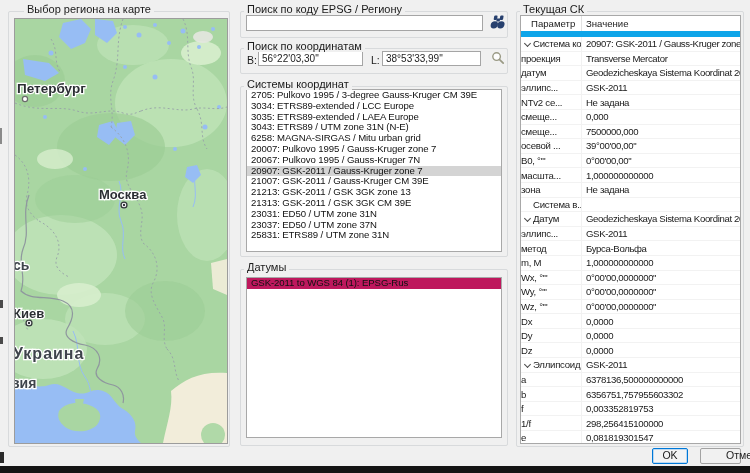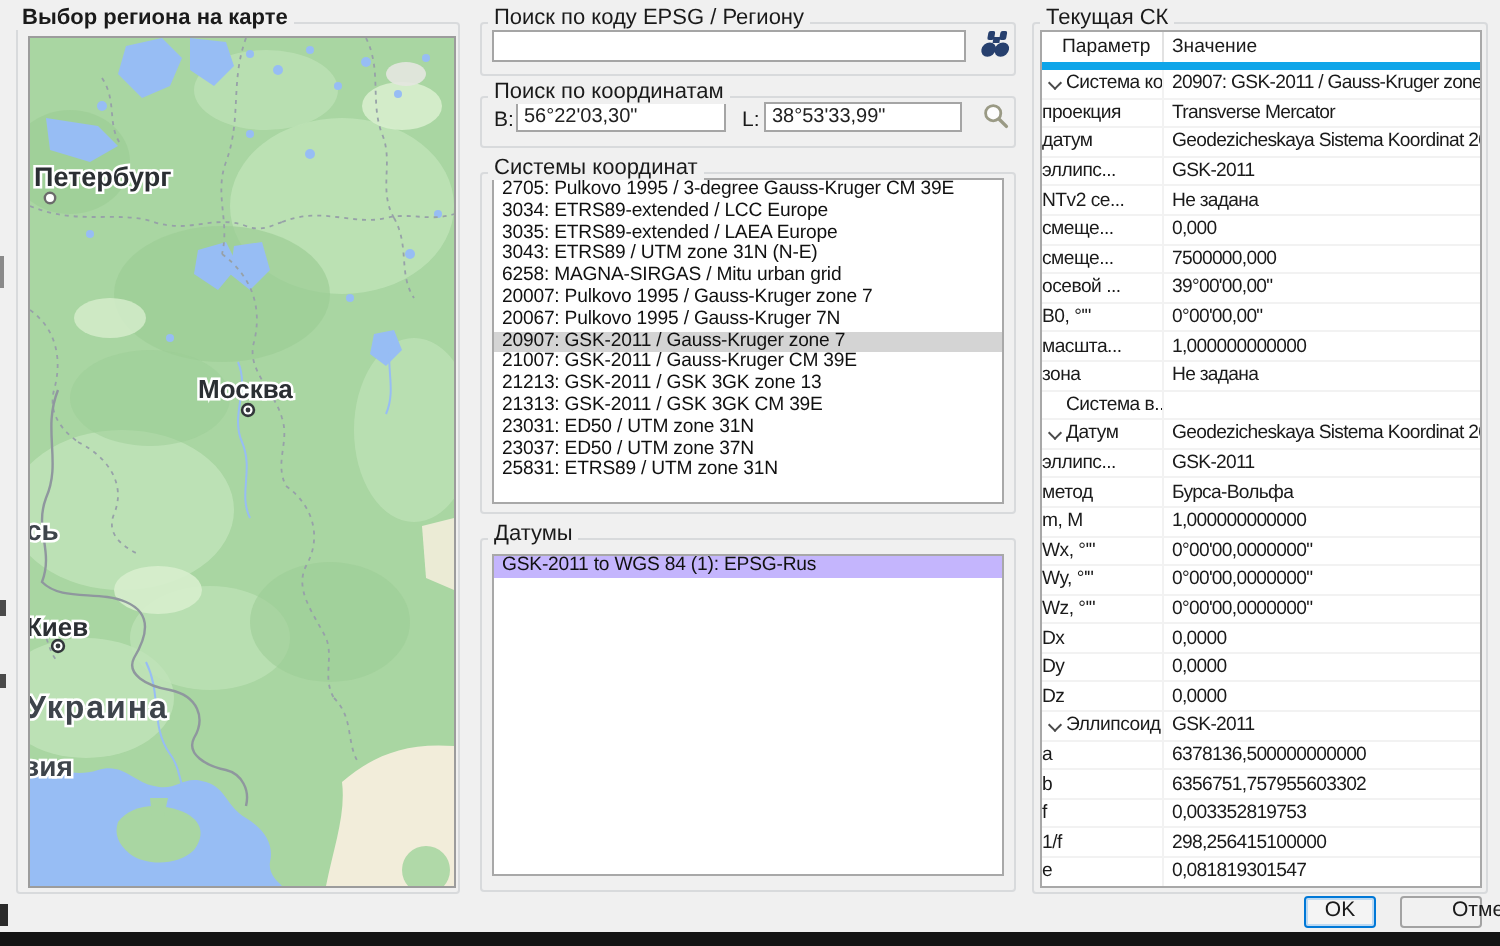--- a/index.html
+++ b/index.html
@@ -17,25 +17,25 @@
   .tin{position:absolute;border:1px solid #a5a5a5;background:#fff;
     font:10px "Liberation Sans",sans-serif;padding:0 3px;box-sizing:border-box;color:#222;}
   .flbl{position:absolute;font-size:10.5px;color:#1a1a1a;}
   .iconbox{position:absolute;}
   
   .listbox{position:absolute;background:#fff;border:1px solid #a8a8a8;
     box-sizing:border-box;overflow:hidden;}
   .li{height:10.8px;line-height:10.9px;font-size:9.6px;padding:0 4px;
     white-space:nowrap;overflow:hidden;color:#111;letter-spacing:-0.1px;}
   .li.sel-gray{background:#d4d4d4;}
-  .li.sel-blue{background:#c4b5fd;}
+  .li.sel-blue{background:#be185d;}
   
   .ttable{position:absolute;left:520px;top:15px;width:221px;height:429px;background:#fff;
     border:1px solid #a8a8a8;box-sizing:border-box;overflow:hidden;font-size:9.6px;}
-  .thead{display:flex;height:15px;line-height:15px;border-bottom:4px solid #0ea5e9;color:#1a1a1a;}
+  .thead{display:flex;height:15px;line-height:15px;border-bottom:6px solid #0ea5e9;color:#1a1a1a;}
   .thead .h1{width:61px;padding-left:10px;border-right:1px solid #e2e2e2;box-sizing:border-box;}
   .thead .h2{padding-left:4px;}
   .trow{display:flex;height:14.6px;border-bottom:1px solid #f2f2f2;box-sizing:border-box;align-items:center;}
   .pcell{width:61px;flex:0 0 61px;box-sizing:border-box;border-right:1px solid #f2f2f2;height:100%;
     display:flex;align-items:center;white-space:nowrap;overflow:hidden;letter-spacing:-0.25px;}
   .pcell.lvl0{padding-left:2px;}
   .pcell.lvl1{}
   .arw{width:9px;height:9px;position:relative;flex:0 0 9px;margin-right:1px;}
   .arw::before{content:"";position:absolute;left:2px;top:1.5px;width:4px;height:4px;
     border-right:1.2px solid #4a4a4a;border-bottom:1.2px solid #4a4a4a;transform:rotate(45deg);}
@@ -50,21 +50,21 @@
   
   .bottom-bar{position:absolute;left:0;top:466px;width:750px;height:7px;background:#141414;}
   .edge-tick{position:absolute;left:0;background:#4a4a4a;}
 </style>
 </head>
 <body>
 
 <div class="screen">
 
   <div class="gb-frame" style="left:8px;top:11px;width:222px;height:436px;"></div>
-  <span class="gb-label" style="left:8px;top:3px;font-weight:bold;">Выбор региона на карте</span>
+  <span class="gb-label" style="left:24px;top:3px;">Выбор региона на карте</span>
 
   <div class="map">
     <svg width="212" height="424" viewBox="0 0 212 424">
       <rect x="0" y="0" width="212" height="424" fill="#a9d6a2"></rect>
 
       <g>
         <ellipse cx="46" cy="236" rx="56" ry="40" fill="#bfe3b8" opacity="0.85"></ellipse>
         <ellipse cx="156" cy="84" rx="56" ry="44" fill="#bfe3b8" opacity="0.8"></ellipse>
         <ellipse cx="28" cy="330" rx="44" ry="30" fill="#bfe3b8" opacity="0.85"></ellipse>
         <ellipse cx="118" cy="26" rx="36" ry="20" fill="#bfe3b8" opacity="0.7"></ellipse>

